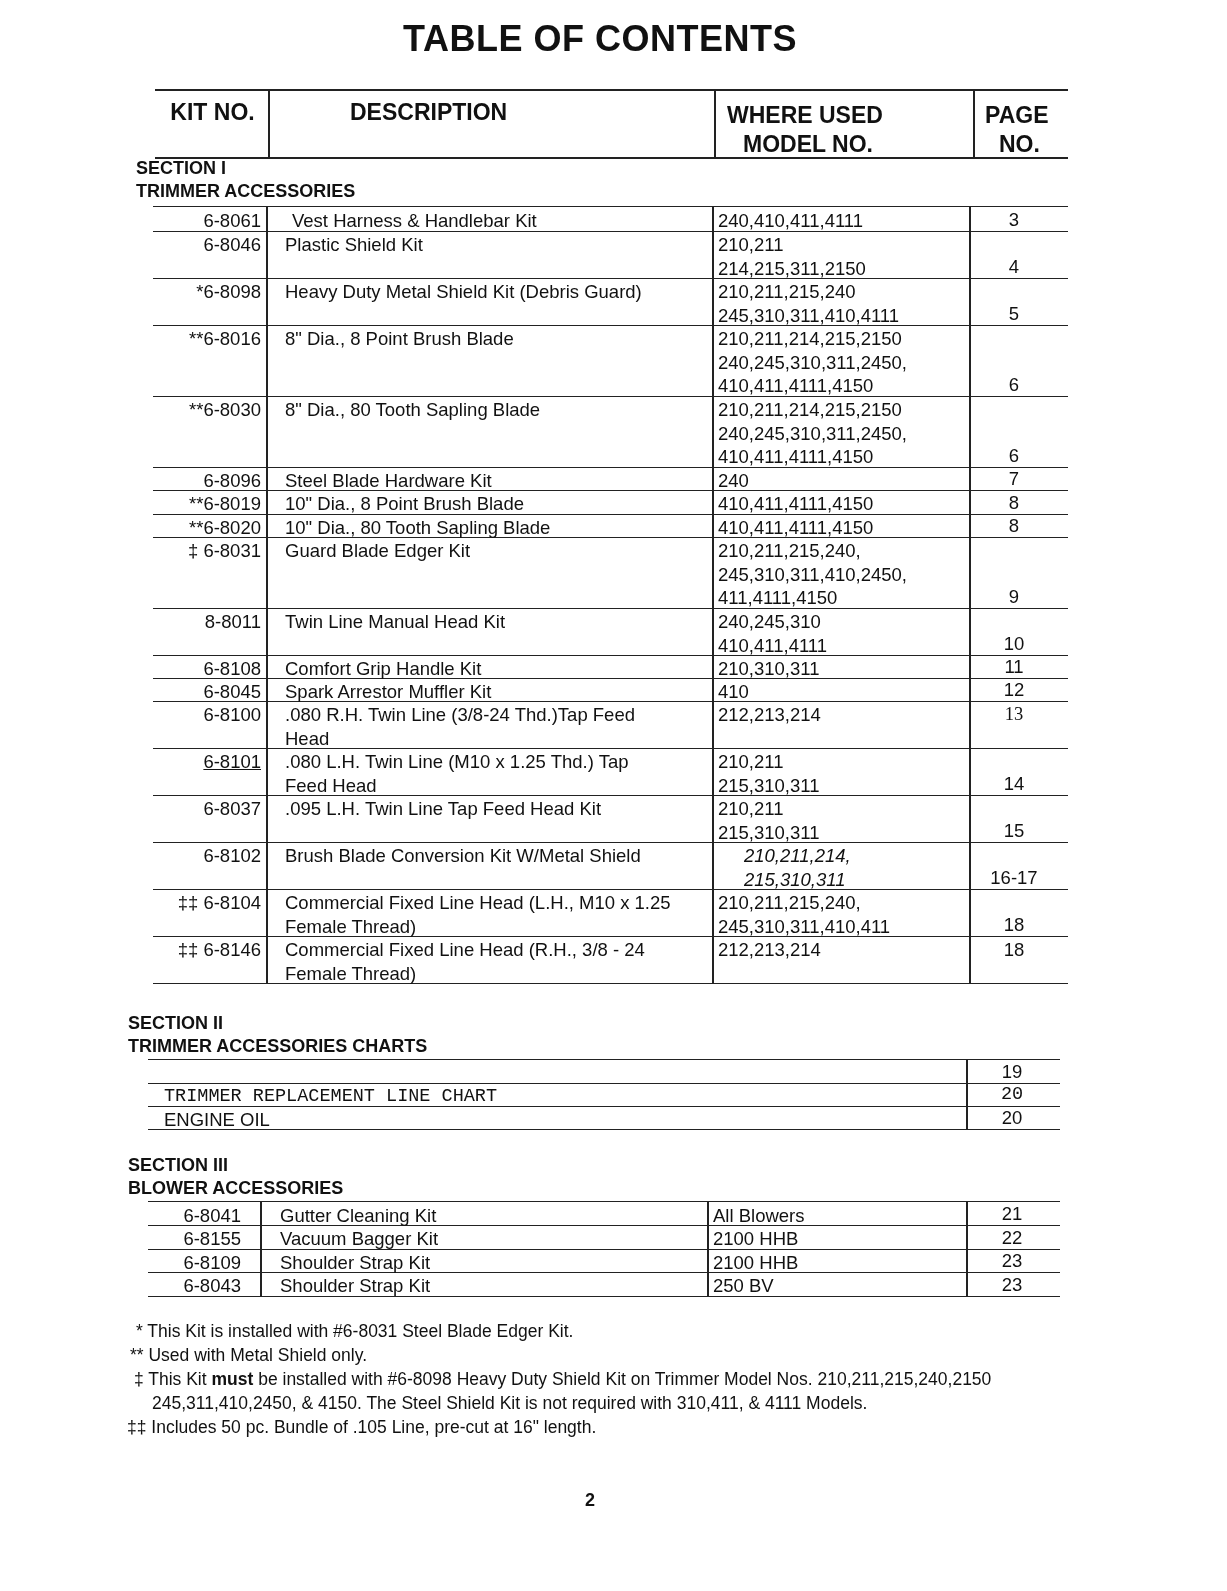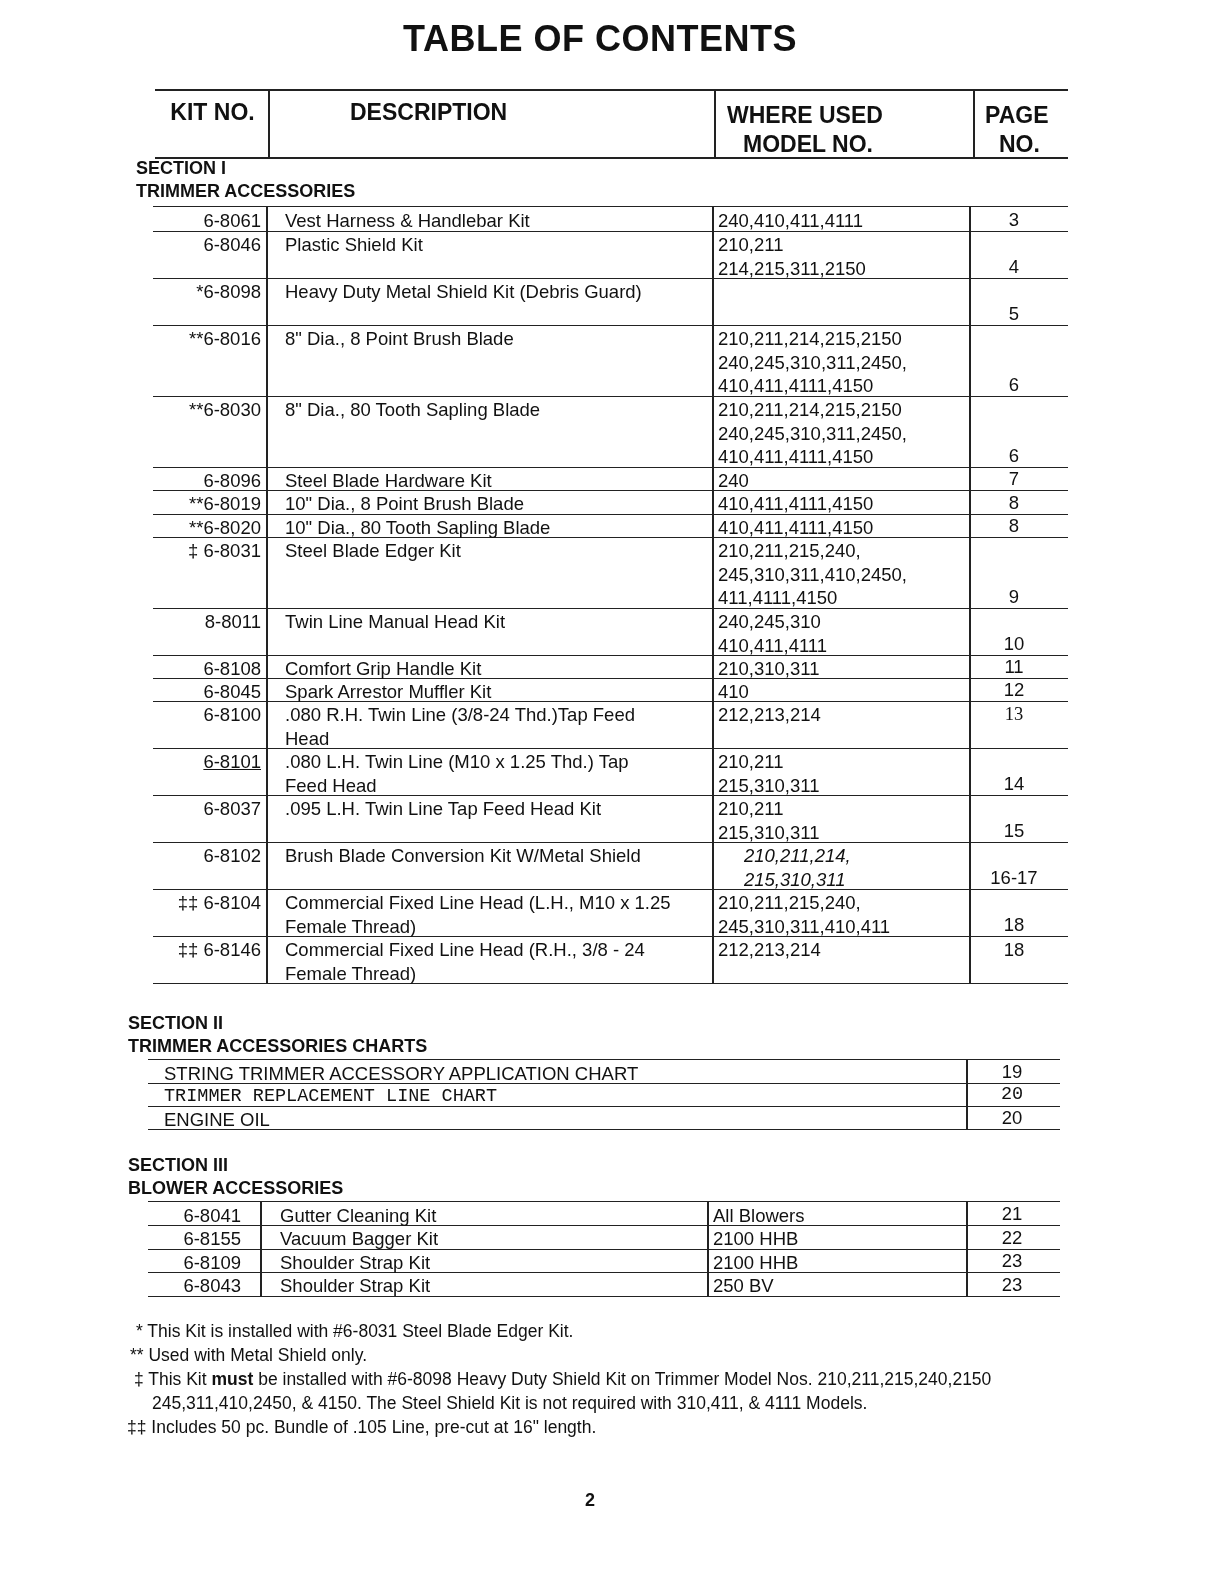--- a/index.html
+++ b/index.html
@@ -46,34 +46,36 @@
 </div>
 
 <div class="section-head" style="left:136px;top:157px;">
   <div>SECTION I</div>
   <div>TRIMMER ACCESSORIES</div>
 </div>
 
 <div class="tbl" id="sec1" style="left:153px;top:206px;width:915px;height:784px;border-top:1.6px solid #222;">
     <div class="row" style="top: 0px; height: 24px;">
       <div class="cell kit" style="left: 0px; width: 108px; top: 2px;">6-8061</div>
-      <div class="cell " style="left: 132px; width: 430px; top: 2px;">Vest Harness &amp; Handlebar Kit</div>
+      <div class="cell " style="left: 139px; width: 430px; top: 2px;">Vest Harness &amp; Handlebar Kit</div>
       <div class="cell " style="left: 565px; width: 250px; top: 2px;">240,410,411,4111</div>
       <div class="cell page" style="left: 820px; width: 82px; top: auto; bottom: 0px;">3</div>
     </div>
     <div class="row" style="top: 24px; height: 47px;">
       <div class="cell kit" style="left: 0px; width: 108px; top: 2px;">6-8046</div>
       <div class="cell " style="left: 132px; width: 430px; top: 2px;">Plastic Shield Kit</div>
       <div class="cell " style="left: 565px; width: 250px; top: 2px;">210,211
 214,215,311,2150</div>
       <div class="cell page" style="left: 820px; width: 82px; top: auto; bottom: 0px;">4</div>
     </div>
     <div class="row" style="top: 71px; height: 47px;">
       <div class="cell kit" style="left: 0px; width: 108px; top: 2px;">*6-8098</div>
       <div class="cell " style="left: 132px; width: 430px; top: 2px;">Heavy Duty Metal Shield Kit (Debris Guard)</div>
+      <div class="cell " style="left: 565px; width: 250px; top: 2px;">210,211,215,240
+245,310,311,410,4111</div>
       <div class="cell page" style="left: 820px; width: 82px; top: auto; bottom: 0px;">5</div>
     </div>
     <div class="row" style="top: 118px; height: 71px;">
       <div class="cell kit" style="left: 0px; width: 108px; top: 2px;">**6-8016</div>
       <div class="cell " style="left: 132px; width: 430px; top: 2px;">8" Dia., 8 Point Brush Blade</div>
       <div class="cell " style="left: 565px; width: 250px; top: 2px;">210,211,214,215,2150
 240,245,310,311,2450,
 410,411,4111,4150</div>
       <div class="cell page" style="left: 820px; width: 82px; top: auto; bottom: 0px;">6</div>
     </div>
@@ -98,21 +100,21 @@
       <div class="cell page" style="left: 820px; width: 82px; top: auto; bottom: 0px;">8</div>
     </div>
     <div class="row" style="top: 307px; height: 23px;">
       <div class="cell kit" style="left: 0px; width: 108px; top: 2px;">**6-8020</div>
       <div class="cell " style="left: 132px; width: 430px; top: 2px;">10" Dia., 80 Tooth Sapling Blade</div>
       <div class="cell " style="left: 565px; width: 250px; top: 2px;">410,411,4111,4150</div>
       <div class="cell page" style="left: 820px; width: 82px; top: auto; bottom: 0px;">8</div>
     </div>
     <div class="row" style="top: 330px; height: 71px;">
       <div class="cell kit" style="left: 0px; width: 108px; top: 2px;">‡ 6-8031</div>
-      <div class="cell " style="left: 132px; width: 430px; top: 2px;">Steel Blade Edger Kit</div>
+      <div class="cell " style="left: 132px; width: 430px; top: 2px;">Guard Blade Edger Kit</div>
       <div class="cell " style="left: 565px; width: 250px; top: 2px;">210,211,215,240,
 245,310,311,410,2450,
 411,4111,4150</div>
       <div class="cell page" style="left: 820px; width: 82px; top: auto; bottom: 0px;">9</div>
     </div>
     <div class="row" style="top: 401px; height: 47px;">
       <div class="cell kit" style="left: 0px; width: 108px; top: 2px;">8-8011</div>
       <div class="cell " style="left: 132px; width: 430px; top: 2px;">Twin Line Manual Head Kit</div>
       <div class="cell " style="left: 565px; width: 250px; top: 2px;">240,245,310
 410,411,4111</div>
@@ -178,21 +180,20 @@
     <div class="vline" style="left: 559px; top: 0px; height: 776px;"></div>
     <div class="vline" style="left: 816px; top: 0px; height: 776px;"></div>
   </div>
 
 <div class="section-head" style="left:128px;top:1012px;">
   <div>SECTION II</div>
   <div>TRIMMER ACCESSORIES CHARTS</div>
 </div>
 <div class="tbl" id="sec2" style="left:148px;top:1059px;width:912px;height:70px;border-top:1.6px solid #222;">
     <div class="row" style="top: 0px; height: 23px;">
-      <div class="cell " style="left: 16px; width: 780px; top: 2px;">STRING TRIMMER ACCESSORY APPLICATION CHART</div>
       <div class="cell page" style="left: 820px; width: 88px; top: auto; bottom: 0px;">19</div>
     </div>
     <div class="row" style="top: 23px; height: 23px; font-family: Liberation Mono, monospace;">
       <div class="cell " style="left: 16px; width: 780px; top: 2px;">TRIMMER REPLACEMENT LINE CHART</div>
       <div class="cell page" style="left: 820px; width: 88px; top: auto; bottom: 0px;">20</div>
     </div>
     <div class="row" style="top: 46px; height: 23px;">
       <div class="cell " style="left: 16px; width: 780px; top: 2px;">ENGINE OIL</div>
       <div class="cell page" style="left: 820px; width: 88px; top: auto; bottom: 0px;">20</div>
     </div>

